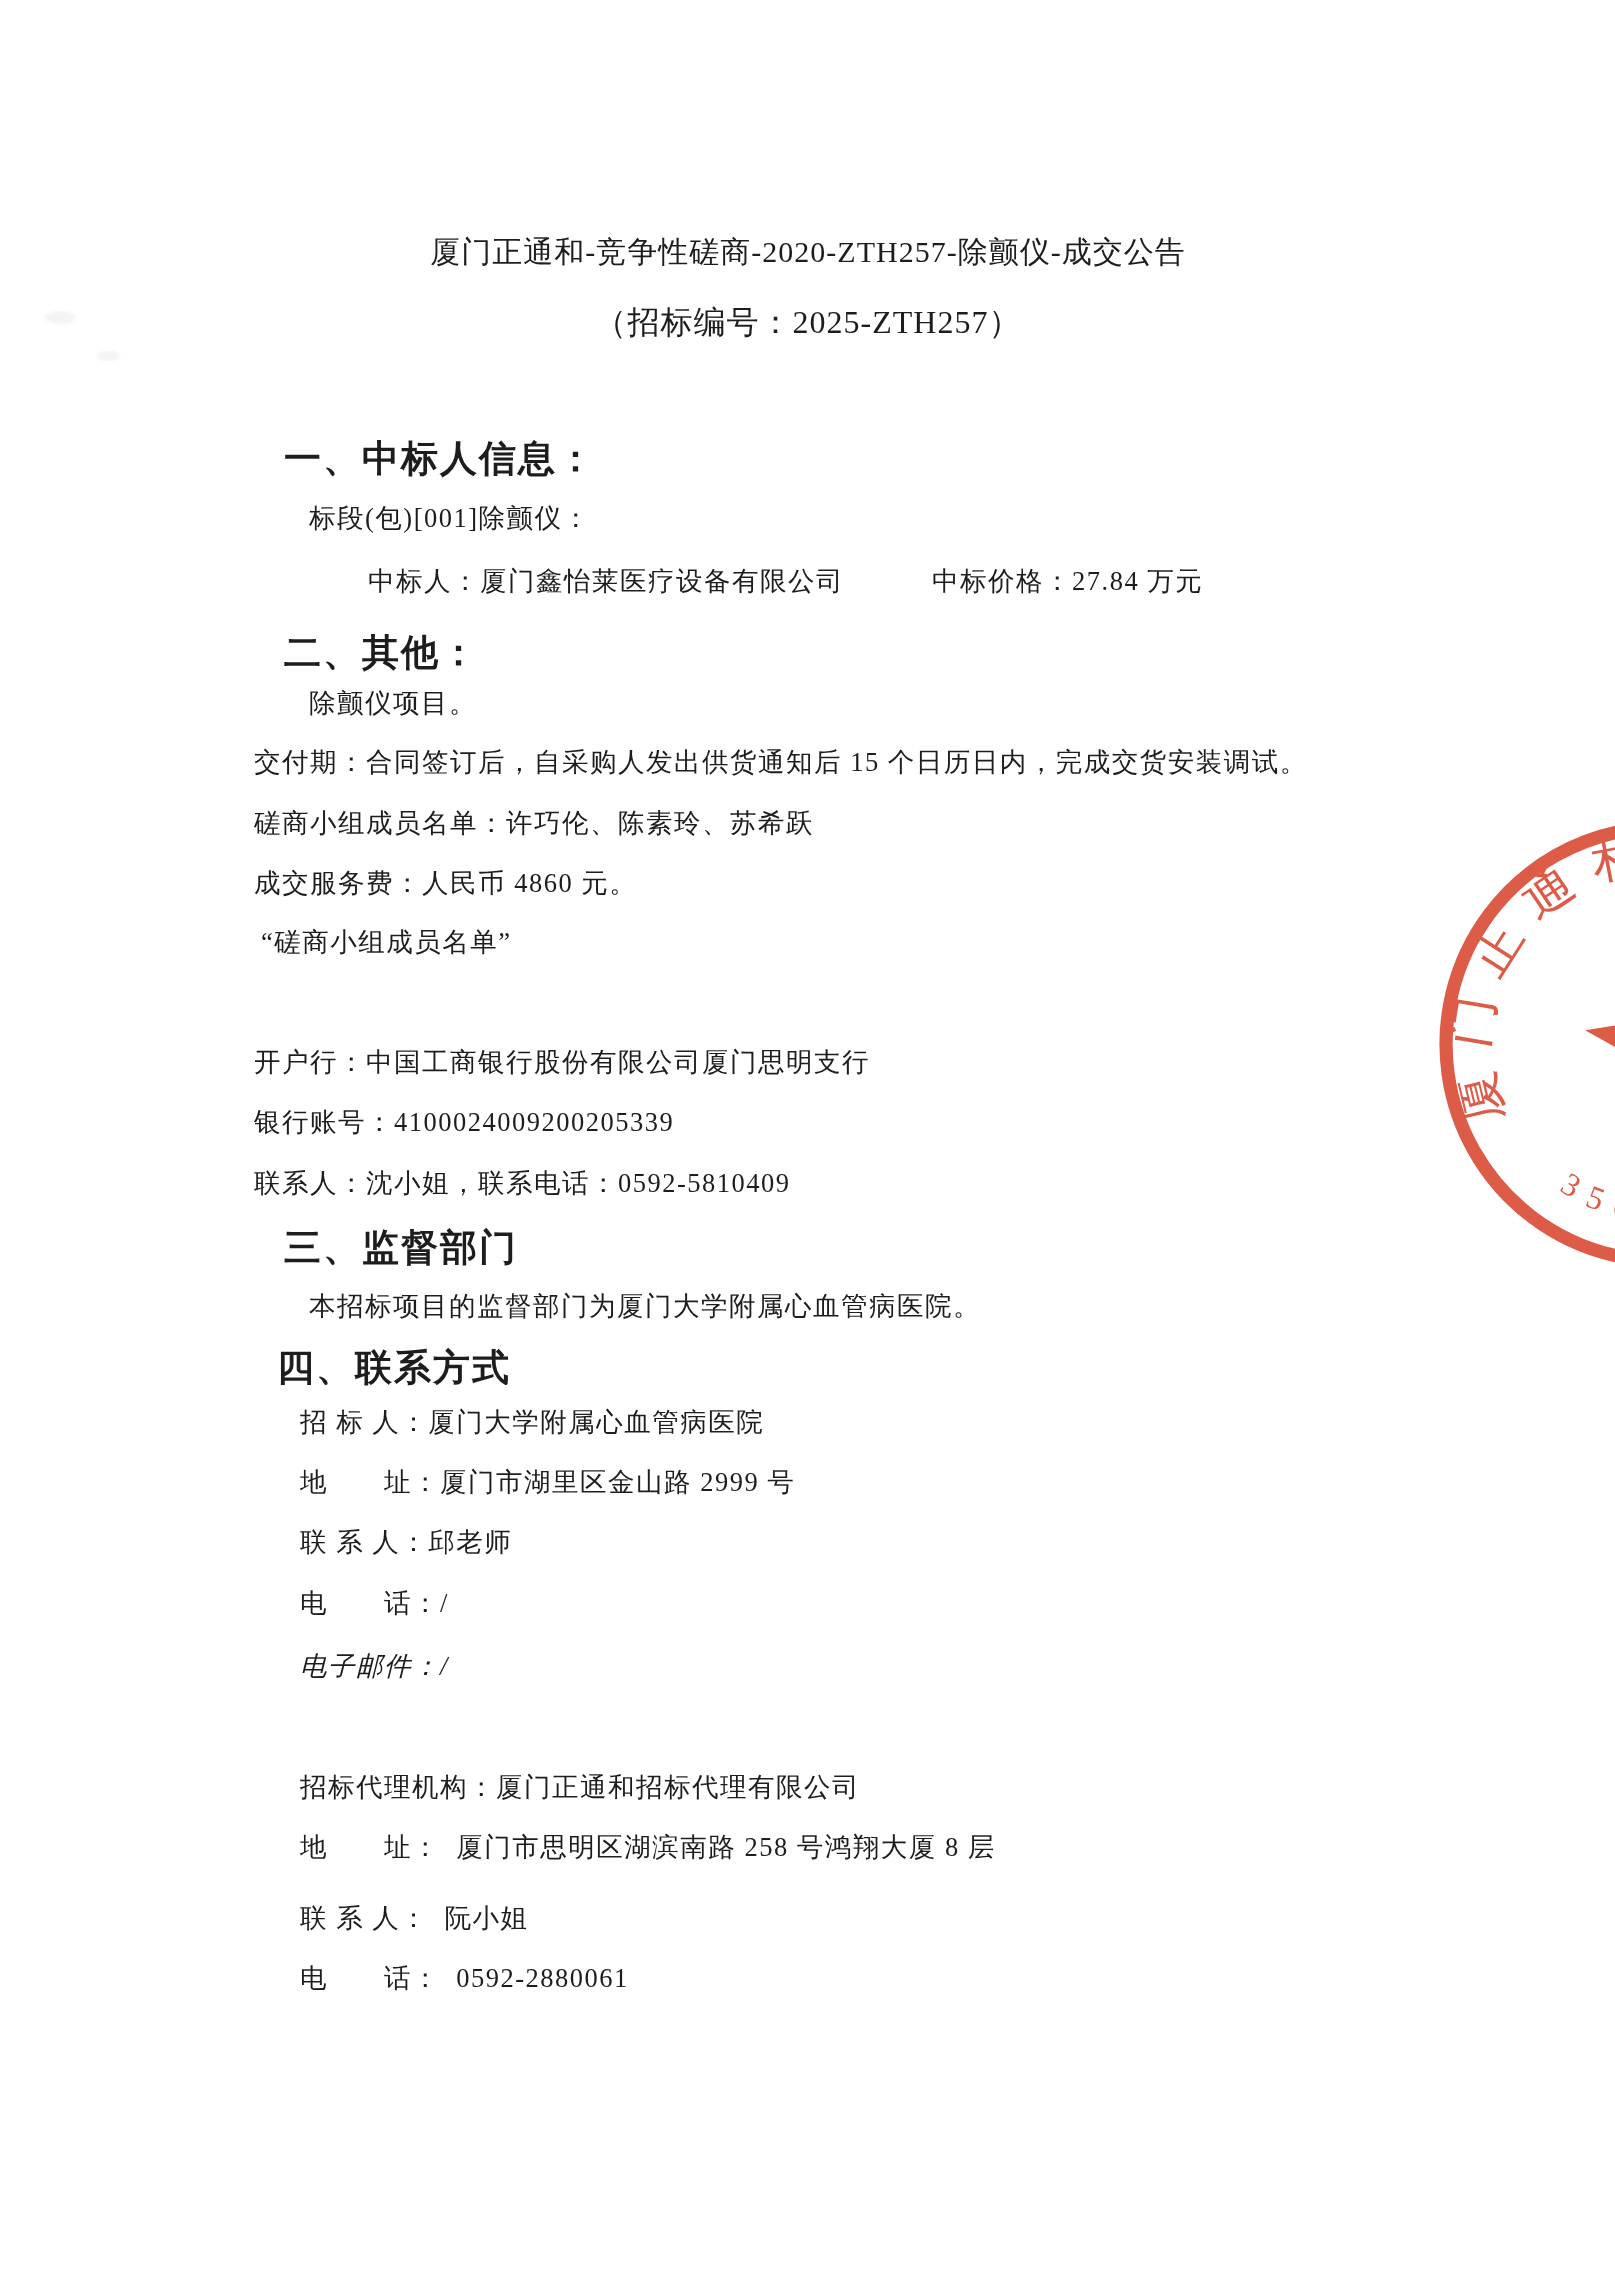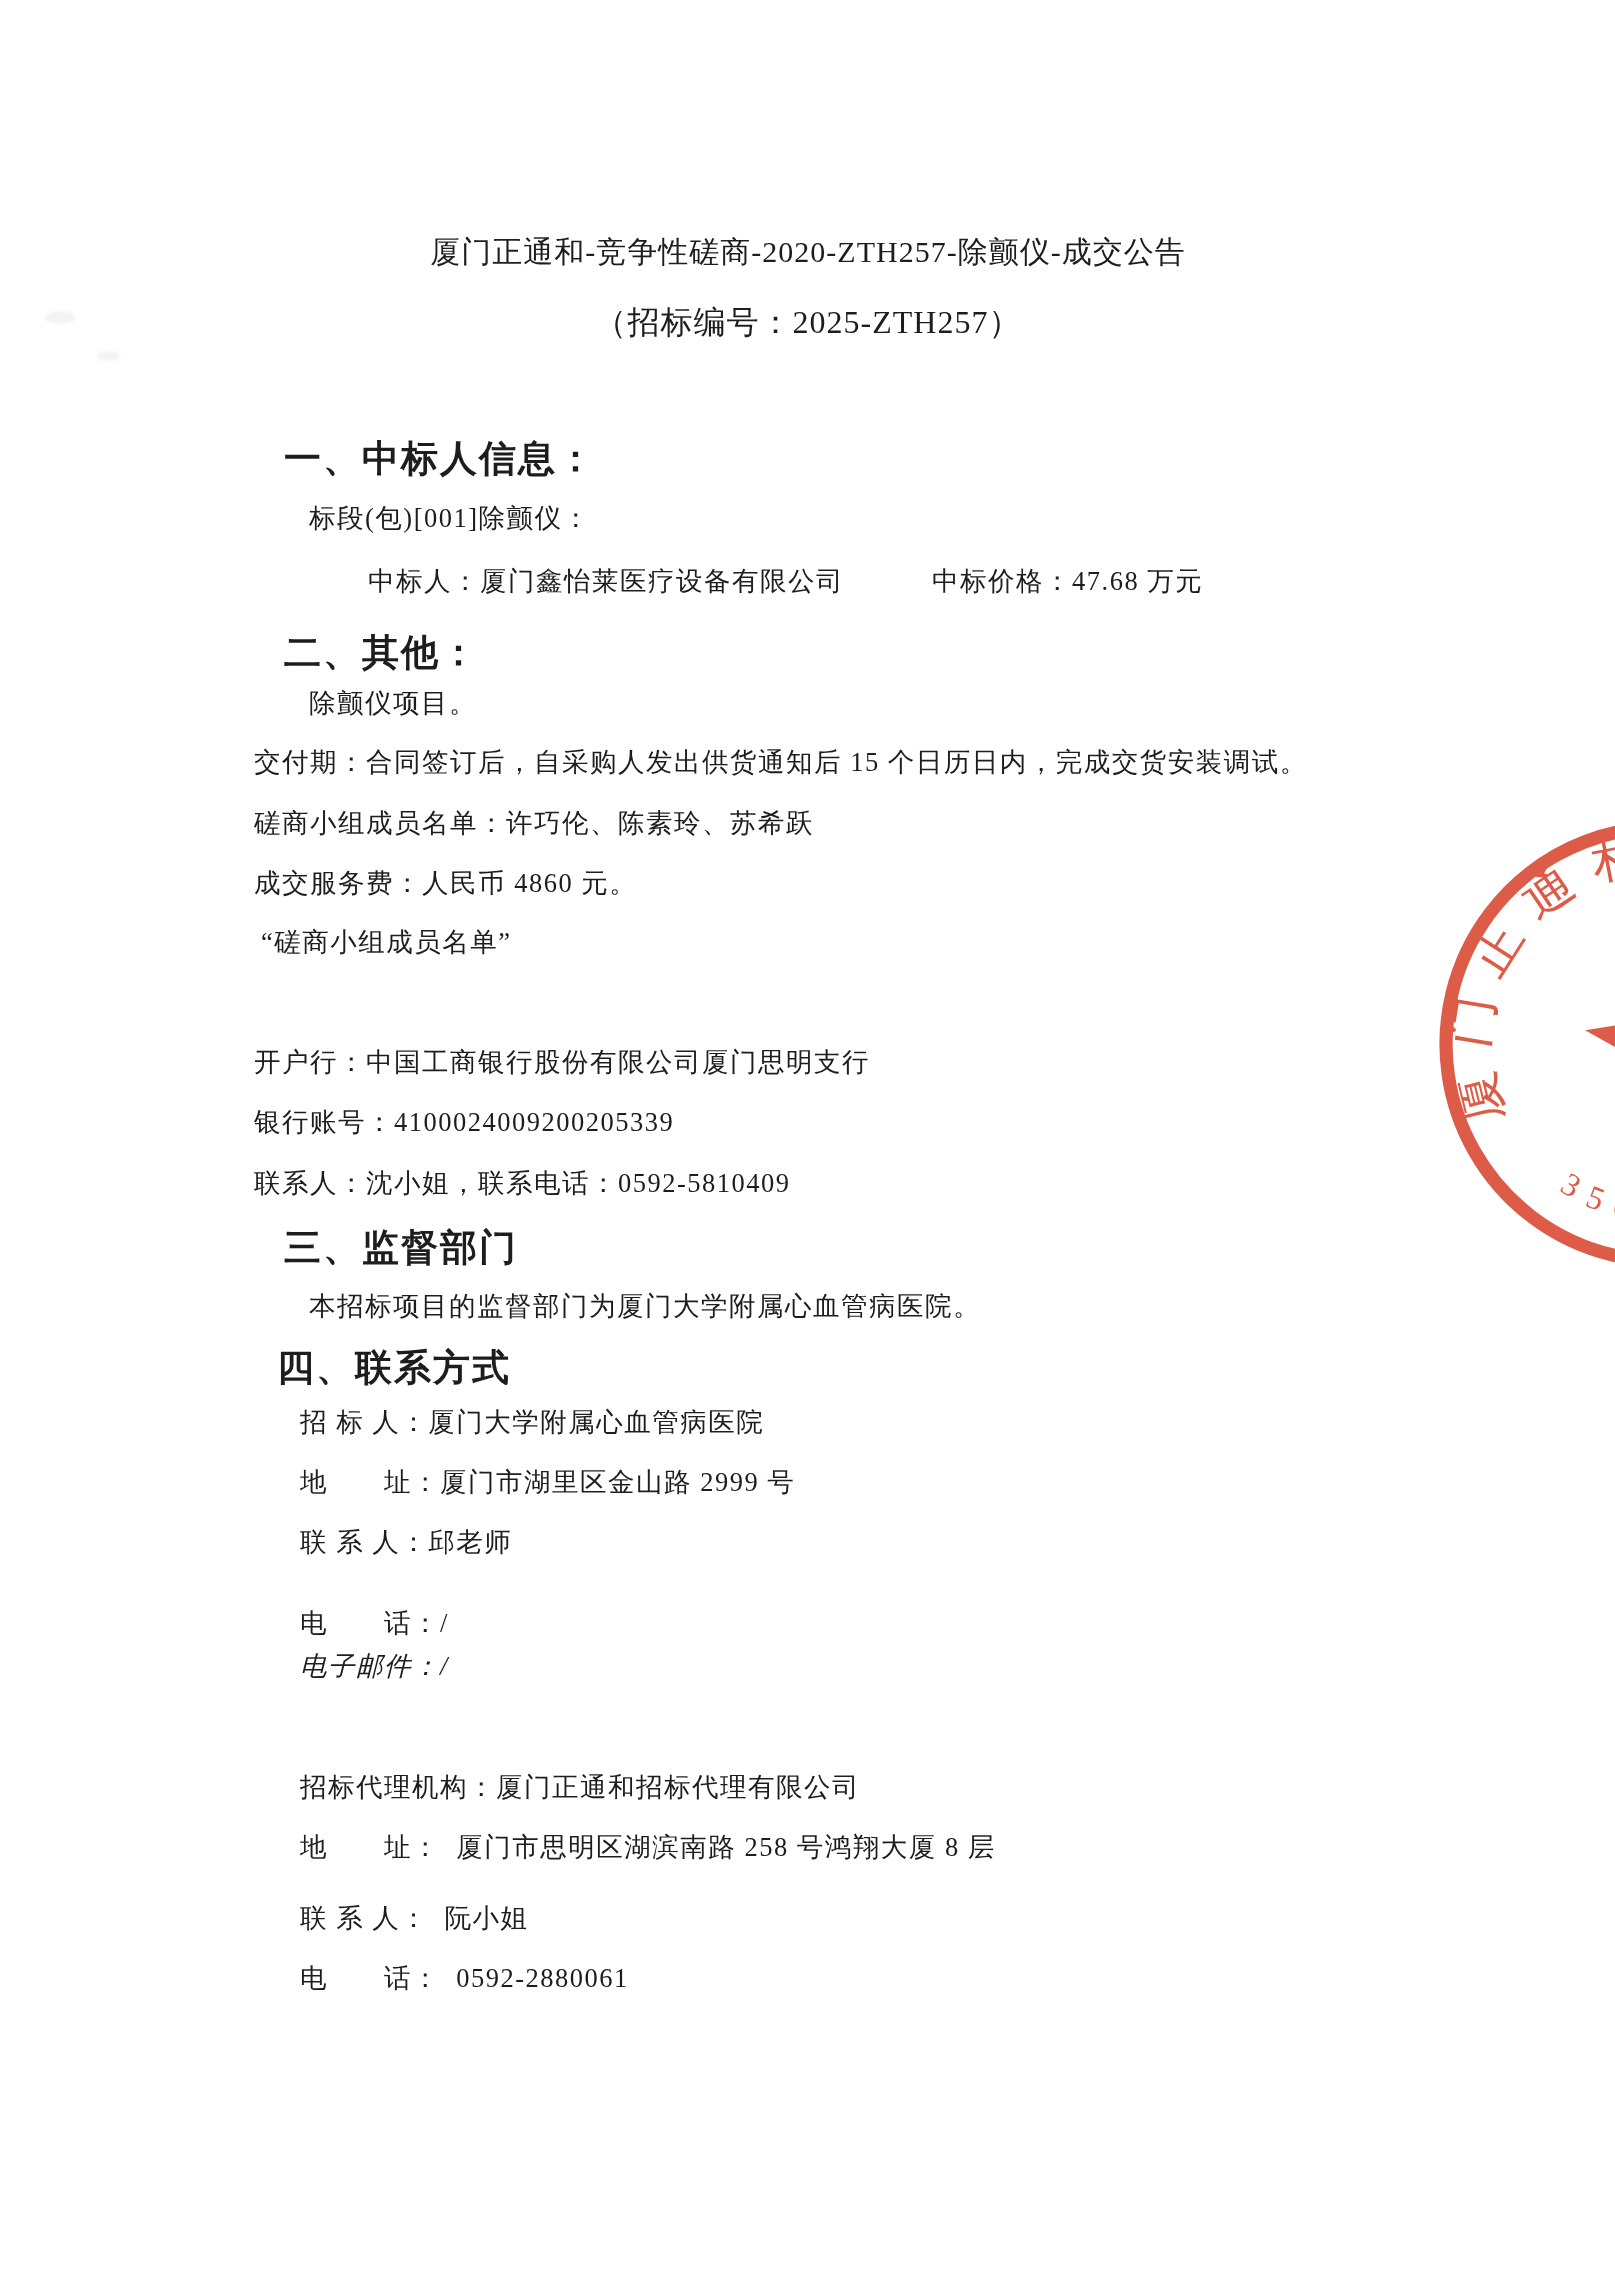--- a/index.html
+++ b/index.html
@@ -37,40 +37,40 @@
 
   <div class="smudge" style="left:45px;top:311px;width:30.5px;height:13.2px;"></div>
   <div class="smudge" style="left:97px;top:351px;width:23.4px;height:10.2px;"></div>
 
   <div class="title" style="top:232px;">厦门正通和-竞争性磋商-2020-ZTH257-除颤仪-成交公告</div>
   <div class="subtitle" style="top:301px;">（招标编号：2025-ZTH257）</div>
 
   <div class="line h" style="left:284px;top:438px;">一、中标人信息：</div>
   <div class="line" style="left:309px;top:503px;">标段(包)[001]除颤仪：</div>
   <div class="line" style="left:368px;top:566px;">中标人：厦门鑫怡莱医疗设备有限公司</div>
-  <div class="line" style="left:932px;top:566px;">中标价格：47.68 万元</div>
+  <div class="line" style="left:932px;top:566px;">中标价格：27.84 万元</div>
 
   <div class="line h" style="left:284px;top:632px;">二、其他：</div>
   <div class="line" style="left:309px;top:688px;">除颤仪项目。</div>
   <div class="line" style="left:254px;top:747px;">交付期：合同签订后，自采购人发出供货通知后 15 个日历日内，完成交货安装调试。</div>
   <div class="line" style="left:254px;top:808px;">磋商小组成员名单：许巧伦、陈素玲、苏希跃</div>
   <div class="line" style="left:254px;top:868px;">成交服务费：人民币 4860 元。</div>
   <div class="line" style="left:261px;top:927px;">“磋商小组成员名单”</div>
   <div class="line" style="left:254px;top:1047px;">开户行：中国工商银行股份有限公司厦门思明支行</div>
   <div class="line" style="left:254px;top:1107px;">银行账号：4100024009200205339</div>
   <div class="line" style="left:254px;top:1168px;">联系人：沈小姐，联系电话：0592-5810409</div>
 
   <div class="line h" style="left:284px;top:1227px;">三、监督部门</div>
   <div class="line" style="left:309px;top:1291px;">本招标项目的监督部门为厦门大学附属心血管病医院。</div>
 
   <div class="line h" style="left:277px;top:1347px;">四、联系方式</div>
   <div class="line" style="left:300px;top:1407px;">招 标 人：厦门大学附属心血管病医院</div>
   <div class="line" style="left:300px;top:1467px;">地　　址：厦门市湖里区金山路 2999 号</div>
   <div class="line" style="left:300px;top:1527px;">联 系 人：邱老师</div>
-  <div class="line" style="left:300px;top:1588px;margin-top:20px;">电　　话：/</div>
+  <div class="line" style="left:300px;top:1588px;">电　　话：/</div>
   <div class="line" style="left:300px;top:1651px;font-style:italic;">电子邮件：/</div>
   <div class="line" style="left:300px;top:1772px;">招标代理机构：厦门正通和招标代理有限公司</div>
   <div class="line" style="left:300px;top:1832px;">地　　址：  厦门市思明区湖滨南路 258 号鸿翔大厦 8 层</div>
   <div class="line" style="left:300px;top:1903px;">联 系 人：  阮小姐</div>
   <div class="line" style="left:300px;top:1963px;">电　　话：  0592-2880061</div>
 
   <svg class="stamp-svg" width="1616" height="2284" viewBox="0 0 3176 4489">
     <g transform="translate(3268,2052) rotate(-8)" fill="none" opacity="0.87">
       <circle cx="0" cy="0" r="426" stroke="#d8442e" stroke-width="26"></circle>
       <path id="sealRingPath" d="M -321 117 A 342 342 0 1 1 321 117" fill="none" stroke="none"></path>

